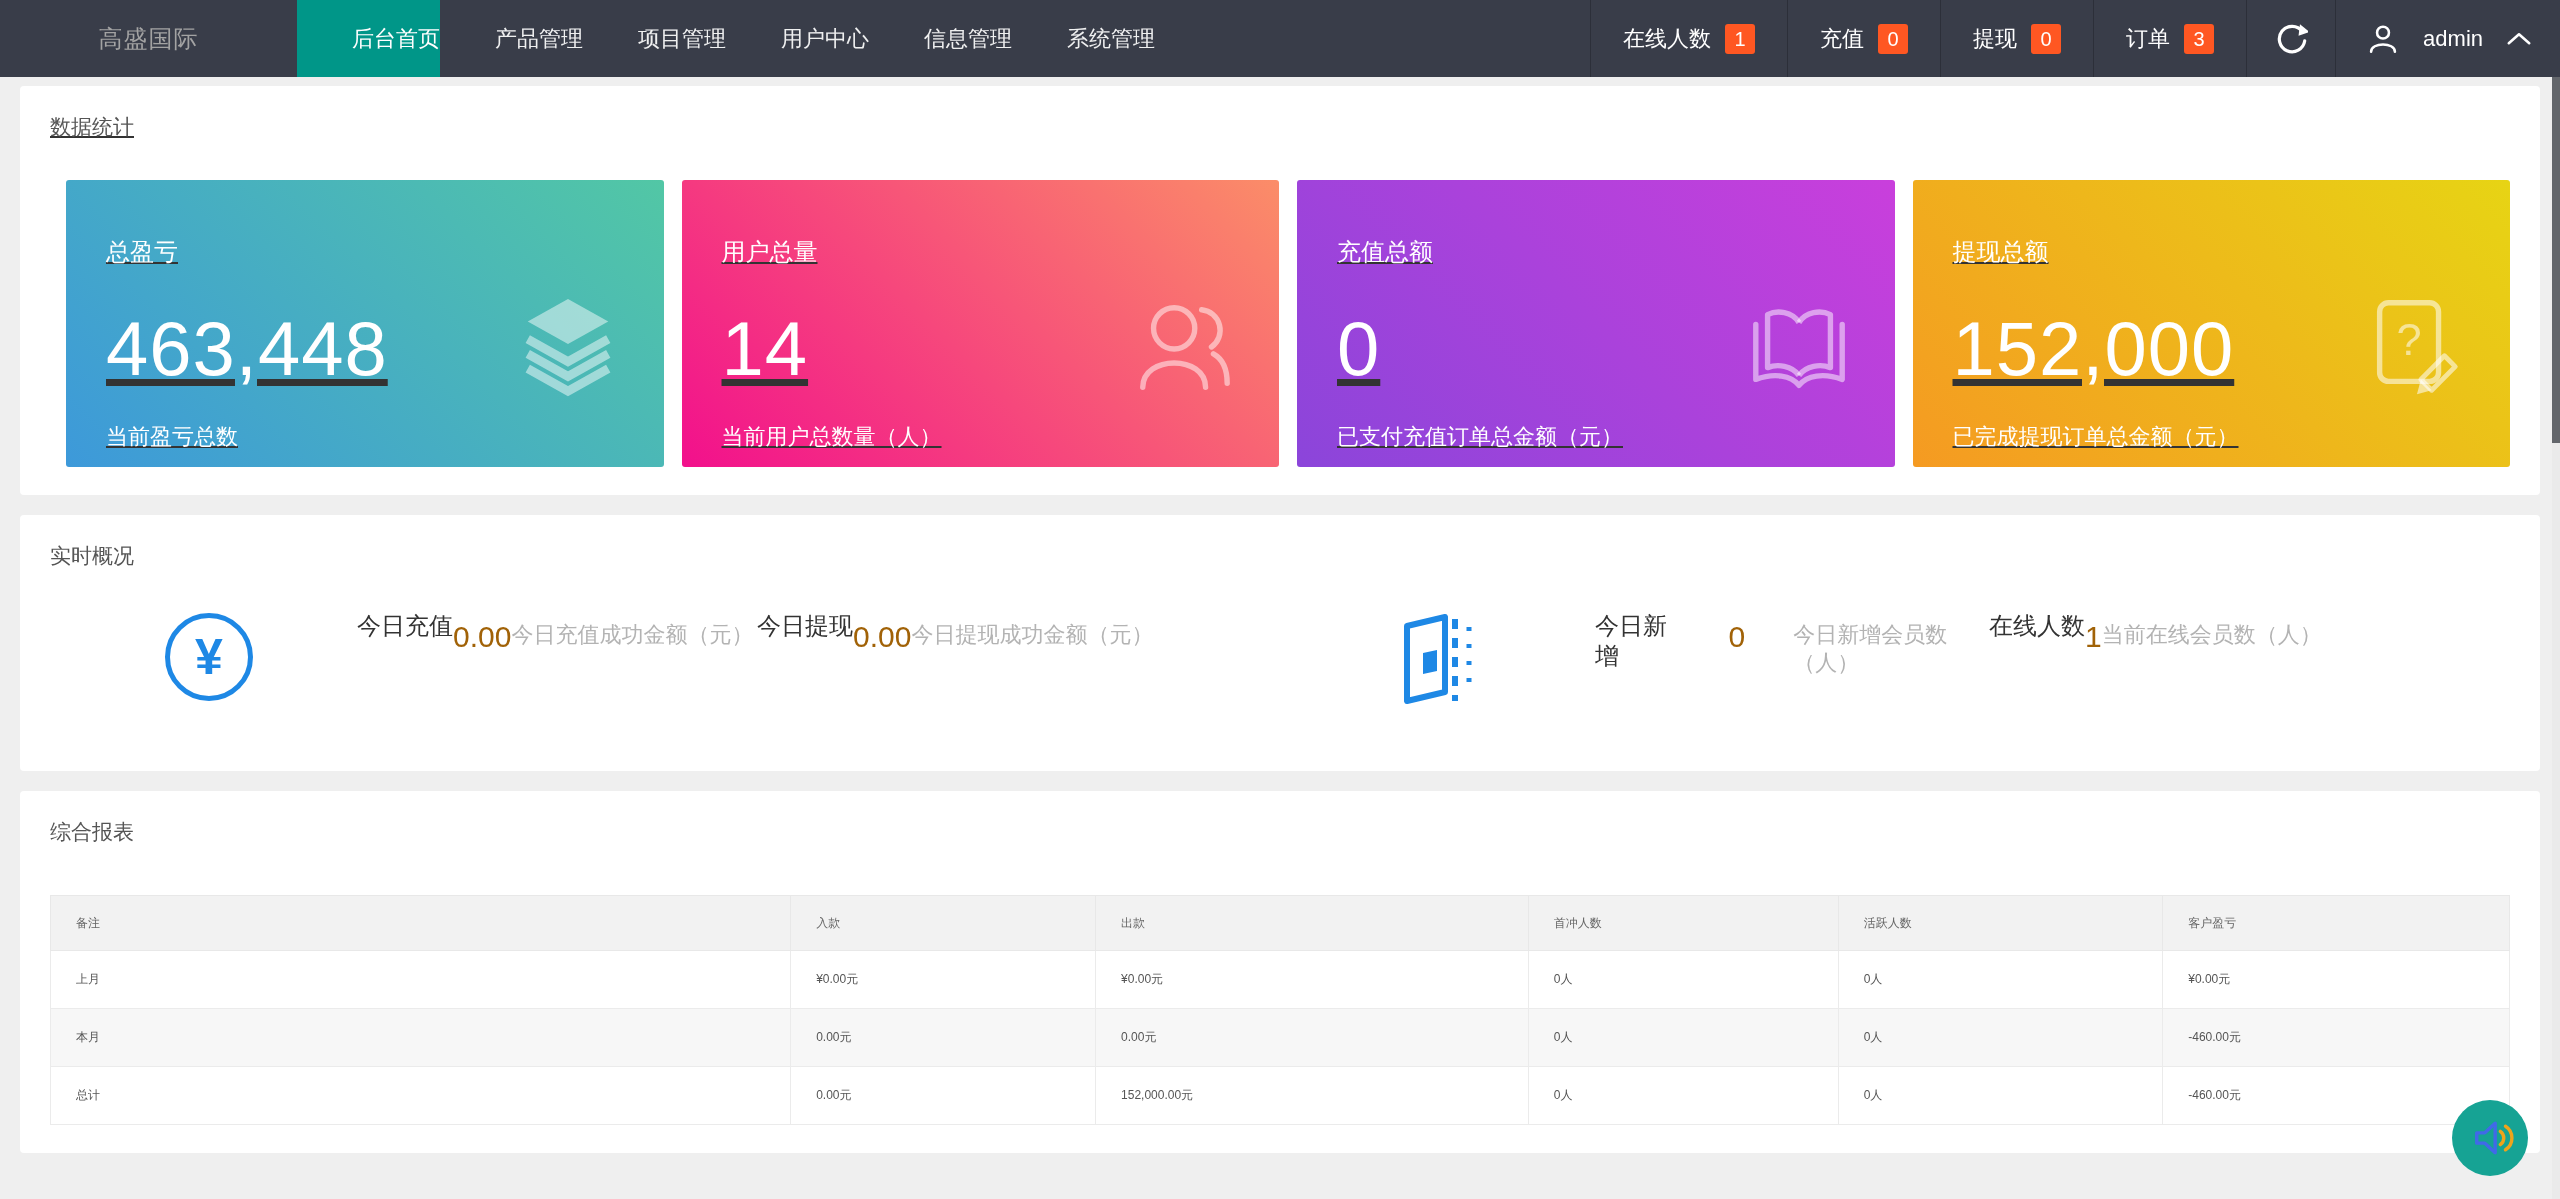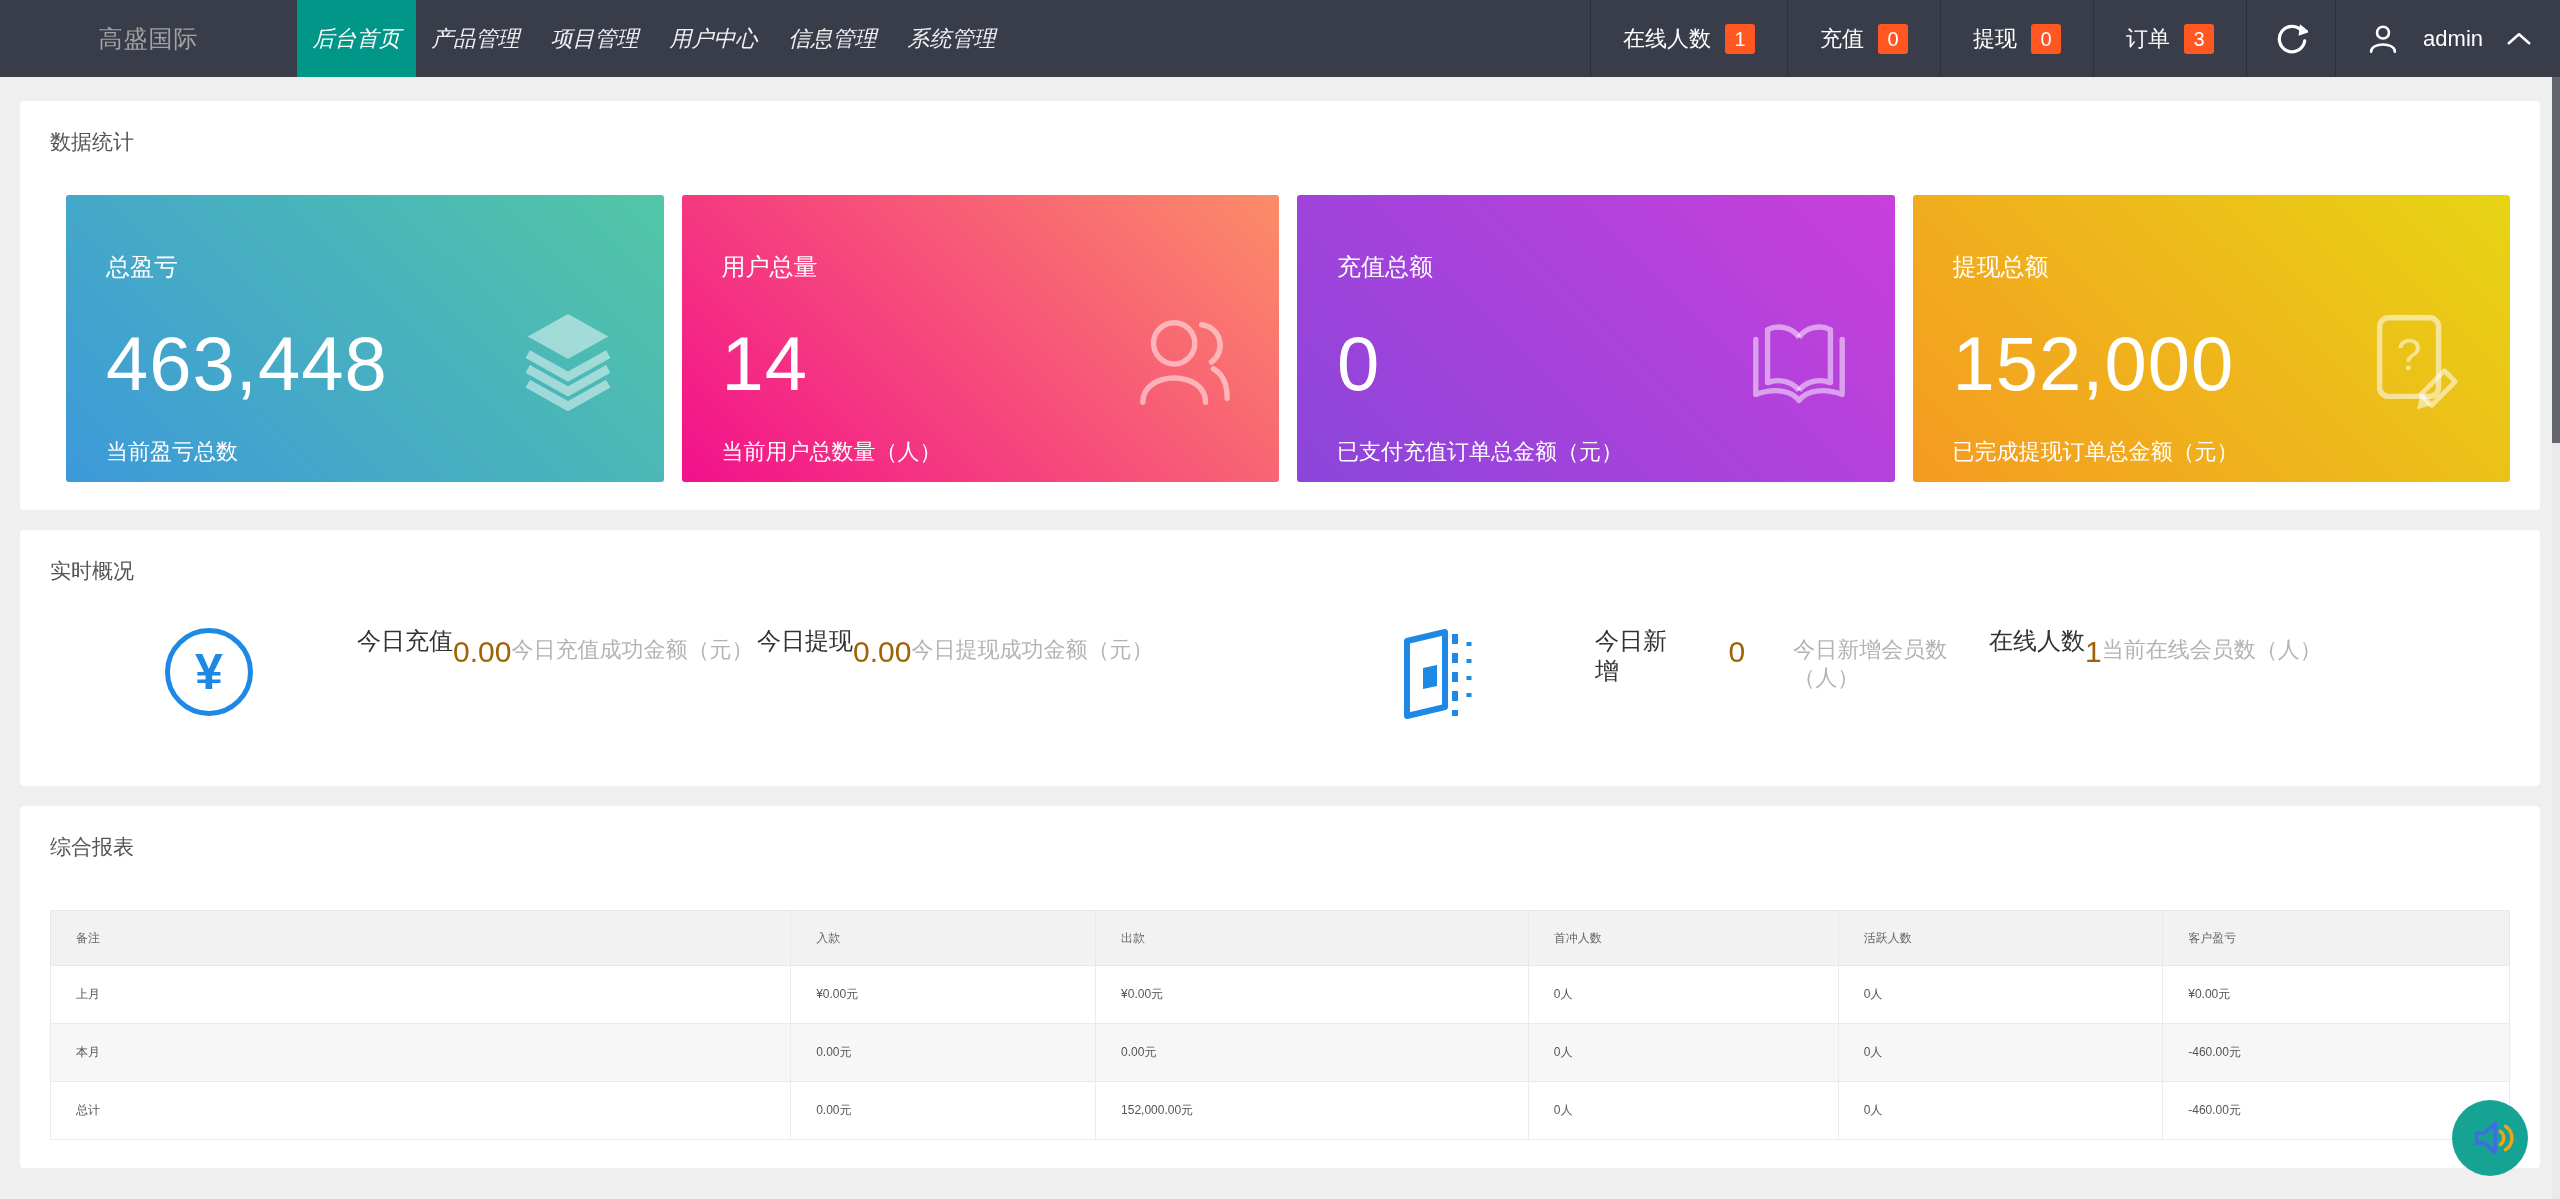--- a/index.html
+++ b/index.html
@@ -14,40 +14,40 @@
   }
 
   
   .header{
     height:77px; background:var(--header-bg); display:flex; align-items:stretch;
     width:100%; position:relative; z-index:5;
   }
   .brand{ width:297px; text-align:center; line-height:77px; color:#a3a3a3; font-size:24px; letter-spacing:1px; }
   .nav{ display:flex; }
   .nav-item{
-    width:119px; text-align:center; line-height:77px; color:rgba(255,255,255,.92);
-    font-size:22px; cursor:pointer;font-style:italic;
+    width:143px; text-align:right; line-height:77px; color:rgba(255,255,255,.92);
+    font-size:22px; cursor:pointer;
   }
   .nav-item.active{ background:var(--accent); color:#fff; }
   .header-right{ margin-left:auto; display:flex; align-items:stretch; }
   .hr-item{
     display:flex; align-items:center; padding:0 32px; color:#fff; font-size:22px;
     border-left:1px solid rgba(0,0,0,.22); cursor:pointer; white-space:nowrap;
   }
   .badge{
     display:inline-block; min-width:30px; height:30px; line-height:30px; text-align:center;
     background:var(--badge); color:#fff; font-size:20px; border-radius:3px;
     padding:0 7px; margin-left:14px;
   }
   .hr-icon{ padding:0 27px; }
   .admin-box{ gap:23px; padding:0 28px 0 30px; }
 
   
   .panel{ background:#fff; border-radius:4px; margin:0 20px 20px; padding:28px 30px; position:relative; }
-  .panel.first{ margin-top:24px; }
+  .panel.first{ margin-top:9px;text-decoration:underline; }
   .panel-title{ font-size:21px; color:#555; line-height:26px; }
 
   
   .cards{ display:flex; gap:18px; margin-top:40px;padding-left:16px; }
   .stat-card{
     flex:1; height:287px; border-radius:3px; color:#fff; position:relative;
     padding:56px 40px 0; overflow:hidden;
   }
   .card-label{ font-size:24px; line-height:31px; }
   .card-value{ font-size:76px; line-height:80px; margin-top:42px; font-weight:400; letter-spacing:1px; }

